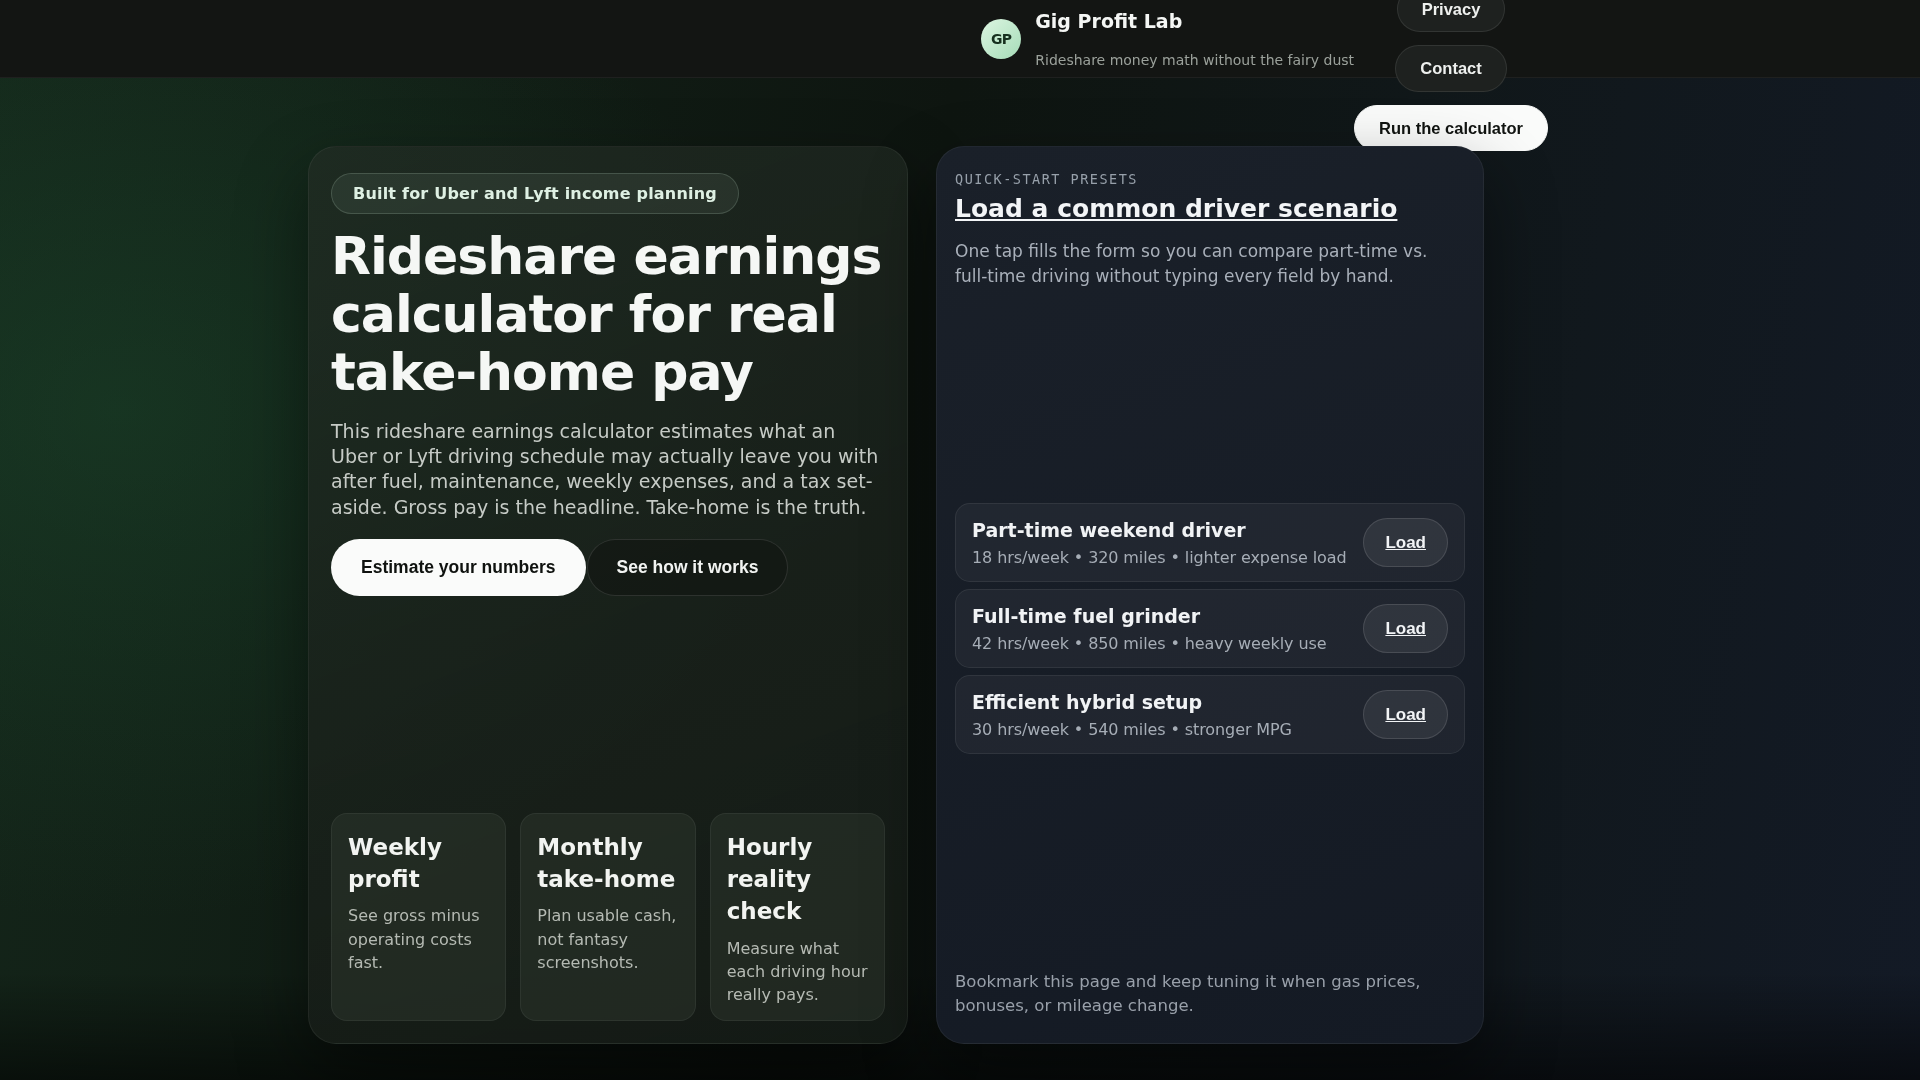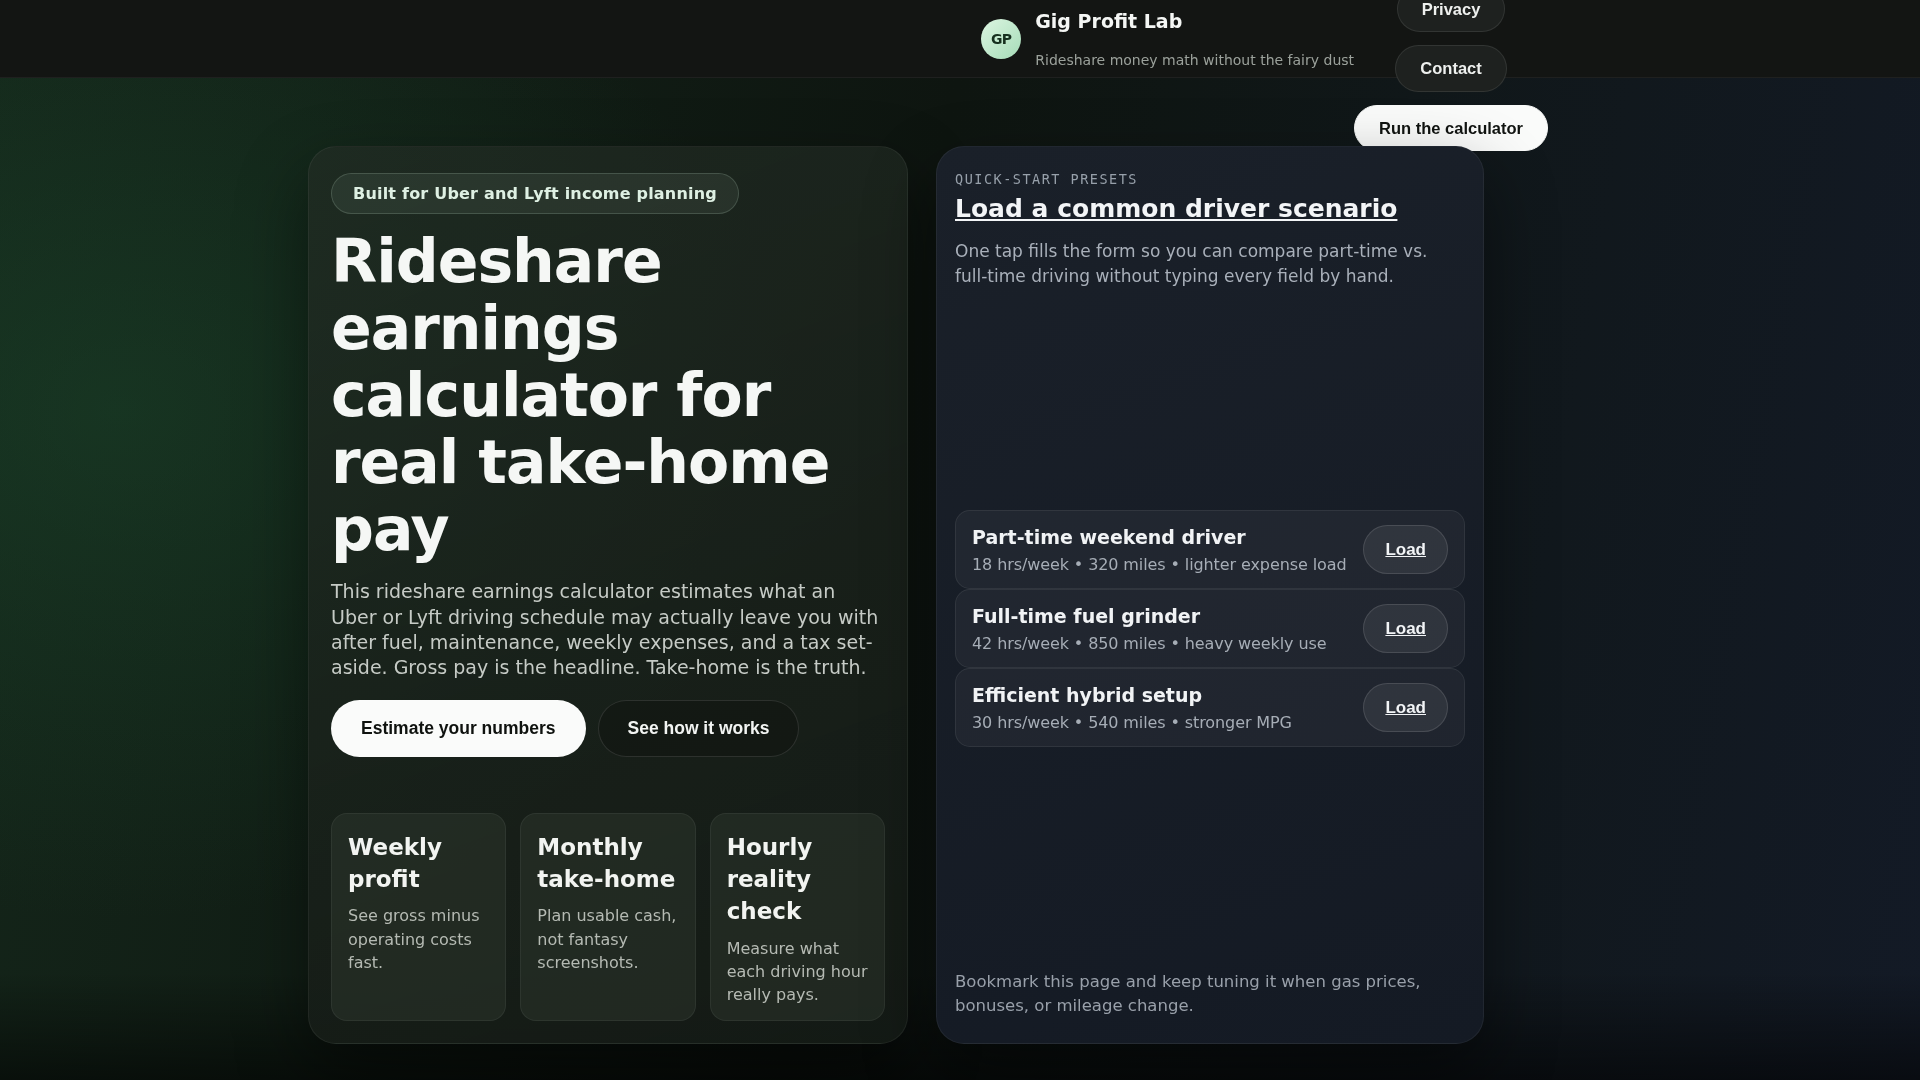--- a/index.html
+++ b/index.html
@@ -72,29 +72,29 @@
     align-self: flex-start;
     padding: 10px 21px;
     border-radius: 999px;
     background: rgba(214,242,222,0.07);
     border: 1px solid rgba(214,242,222,0.17);
     color: #def0e3;
     font-size: 16px; font-weight: bold; letter-spacing: 0.2px;
   }
   .hero-title {
     margin-top: 14px;
-    font-size: 60px; line-height: 1.115; font-weight: 800;
+    font-size: 52px; line-height: 1.115; font-weight: 800;
     letter-spacing: -1px; color: #f5f7f5;
   }
   .hero-desc {
     margin-top: 17px;
     font-size: 19px; line-height: 1.33; color: #c6cbc6;
     max-width: 560px;
   }
-  .hero-actions { margin-top: 19px; display: flex; gap: 12px; }
+  .hero-actions { margin-top: 19px; display: flex; gap: 1px; }
   .btn {
     display: inline-flex; align-items: center; justify-content: center;
     border-radius: 999px; cursor: pointer;
     font-weight: bold; font-size: 17.5px; line-height: 1;
     padding: 19px 29px; border: 1px solid transparent;
   }
   .btn.primary { background: #fafbfa; color: #0f120f; }
   .btn.secondary {
     background: rgba(16,20,17,0.55); color: #f2f4f2;
     border-color: rgba(255,255,255,0.11);
@@ -121,21 +121,21 @@
   }
   .eyebrow {
     font-family: "DejaVu Sans Mono", monospace;
     font-size: 13.5px; letter-spacing: 1.5px; color: #97a0aa;
   }
   .presets-title { margin-top: 7px; font-size: 25px; font-weight: bold; color: #f3f5f7; text-decoration: underline; }
   .presets-desc {
     margin-top: 16px; font-size: 17px; line-height: 1.45; color: #a9b0ba;
     max-width: 480px;
   }
-  .preset-list { margin: auto 0; display: flex; flex-direction: column; gap: 0; }
+  .preset-list { margin: auto 0; display: flex; flex-direction: column; gap: 7px; }
   .preset-row {
     border-radius: 15px;
     background: rgba(255,255,255,0.045);
     border: 1px solid rgba(255,255,255,0.07);
     padding: 14px 16px;
     display: flex; align-items: center; justify-content: space-between; gap: 12px;
   }
   .preset-text { min-width: 0; overflow: hidden; }
   .preset-title { font-size: 19px; font-weight: bold; color: #f1f3f5; white-space: nowrap; }
   .preset-meta { margin-top: 7px; font-size: 16px; color: #a6adb6; white-space: nowrap; letter-spacing: -0.1px; }

